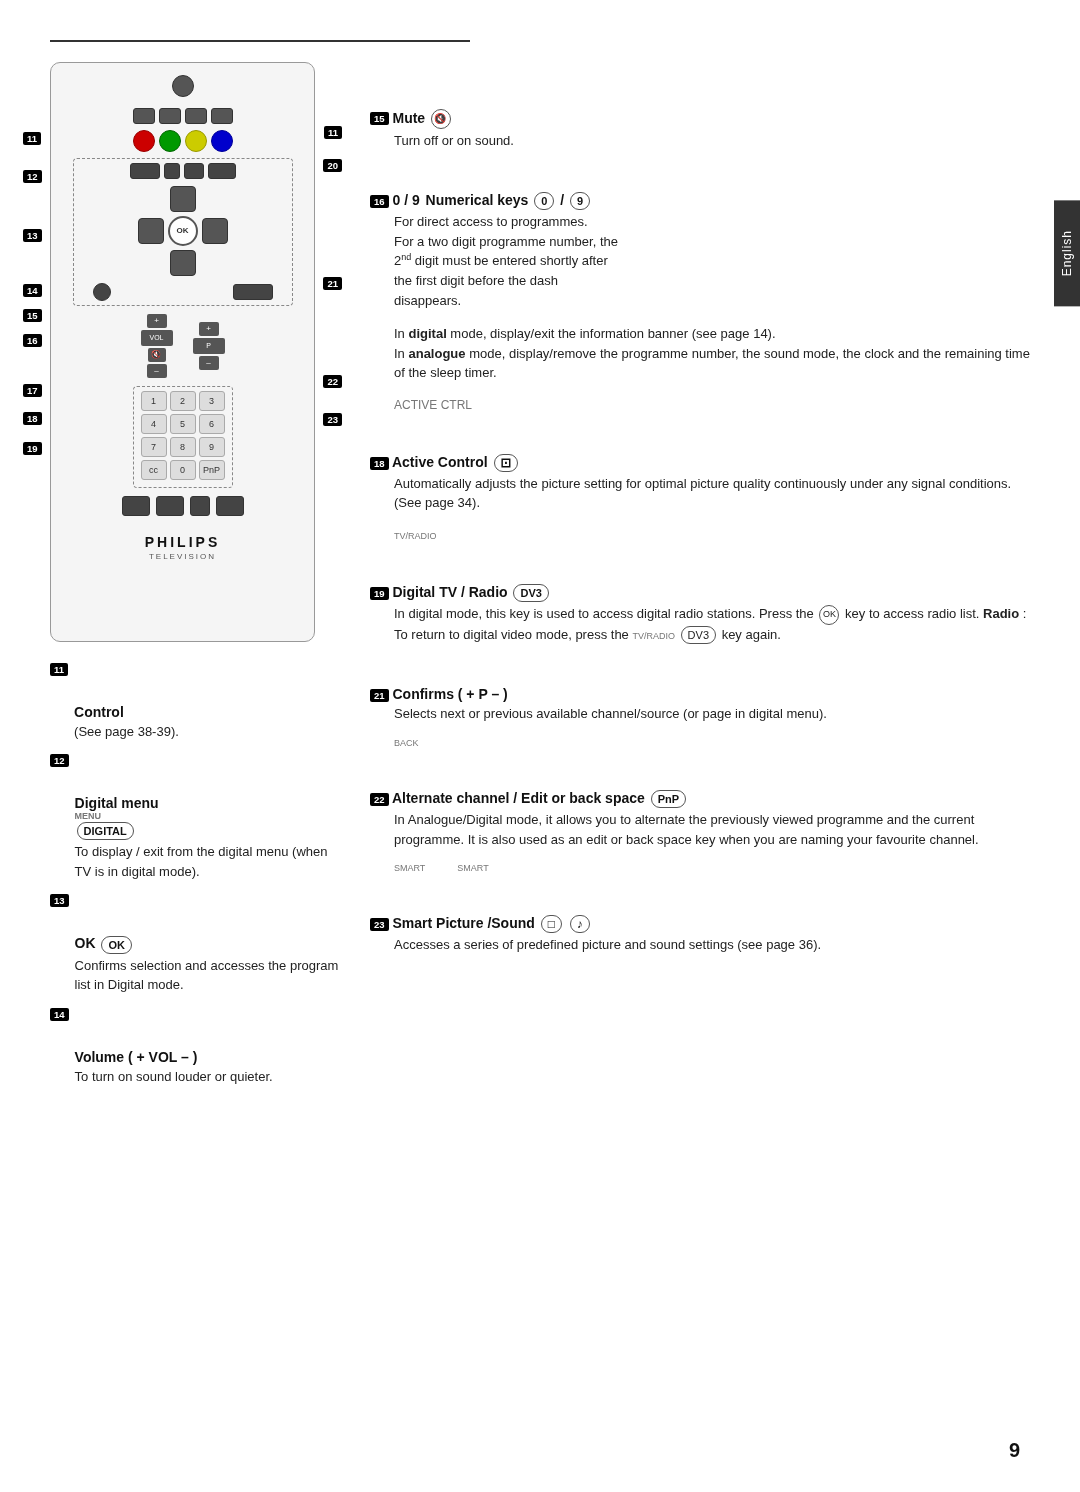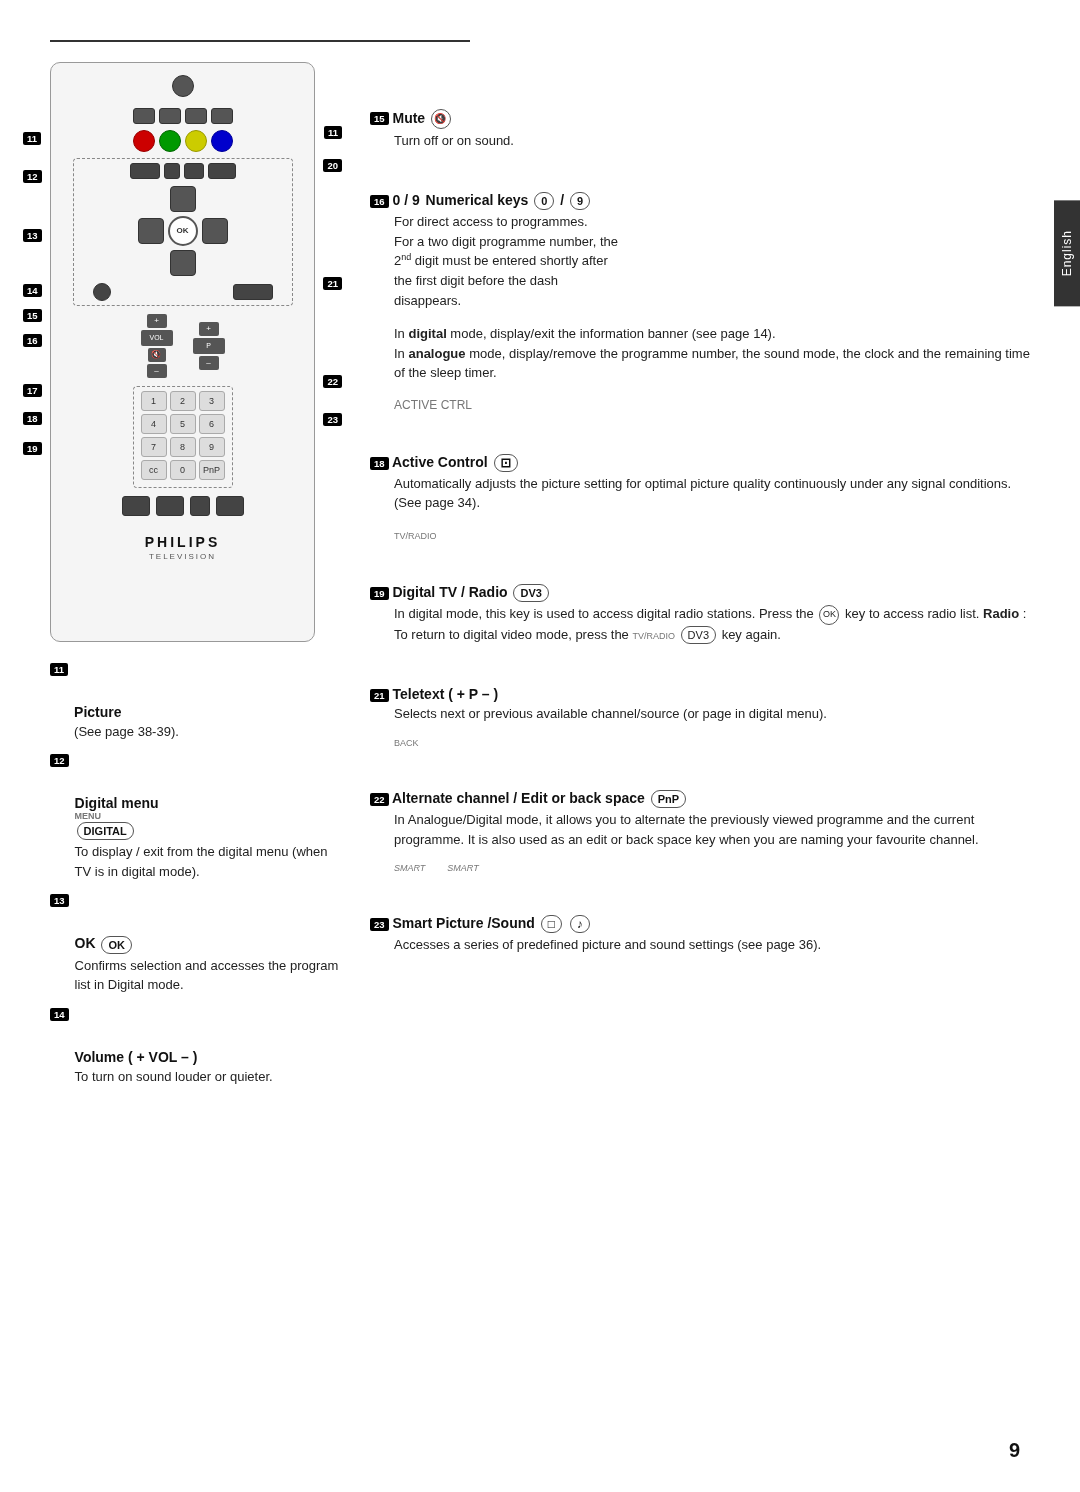--- a/index.html
+++ b/index.html
@@ -406,21 +406,21 @@
         <div style="position:absolute; right:-28px; top:348px;">
           <span class="num-badge">23</span>
         </div>
       </div>
 
       <div style="margin-top:20px;">
 
         <div class="label-line desc-section">
           <span class="num-badge">11</span>
           <div>
-            <div class="desc-title">Picture</div>
+            <div class="desc-title">Control</div>
             <div class="desc-body">(See page 38-39).</div>
           </div>
         </div>
 
         <div class="label-line desc-section">
           <span class="num-badge">12</span>
           <div>
             <div class="desc-title">
               <span>Digital menu</span>
               <span style="font-size:9px;color:#777;display:block;margin-bottom:1px;">MENU</span>
@@ -516,39 +516,39 @@
           <span style="font-size:9px;color:#777;">TV/RADIO</span>
           <span class="inline-btn" style="font-size:11px;">DV3</span>
           key again.
         </div>
       </div>
 
 
       <div class="desc-section">
         <div class="desc-title">
           <span class="num-badge">21</span>
-          <span>Teletext  ( + P – )</span>
+          <span>Confirms  ( + P – )</span>
         </div>
         <div class="desc-body" style="padding-left:24px;">Selects next or previous available channel/source (or page in digital menu).</div>
       </div>
 
       <div class="desc-section">
         <div style="margin-bottom:1px; display:flex; gap:4px; margin-left:24px;">
           <span style="font-size:9px;color:#777;">BACK</span>
         </div>
         <div class="desc-title">
           <span class="num-badge">22</span>
           <span>Alternate channel / Edit or back space</span>
           <span class="inline-btn" style="font-size:11px;">PnP</span>
         </div>
         <div class="desc-body" style="padding-left:24px;">In Analogue/Digital mode, it allows you to alternate the previously viewed programme and the current programme. It is also used as an edit or back space key when you are naming your favourite channel.</div>
       </div>
 
       <div class="desc-section">
-        <div style="margin-bottom:1px; margin-left:24px; display:flex; gap:22px;font-style:italic;">
+        <div style="margin-bottom:1px; margin-left:24px; display:flex; gap:32px;">
           <span style="font-size:9px;color:#777;">SMART</span>
           <span style="font-size:9px;color:#777;">SMART</span>
         </div>
         <div class="desc-title">
           <span class="num-badge">23</span>
           <span>Smart Picture /Sound</span>
           <span class="inline-btn" style="font-size:12px;">□</span>
           <span class="inline-btn" style="font-size:12px;">♪</span>
         </div>
         <div class="desc-body" style="padding-left:24px;">Accesses a series of predefined picture and sound settings (see page 36).</div>

